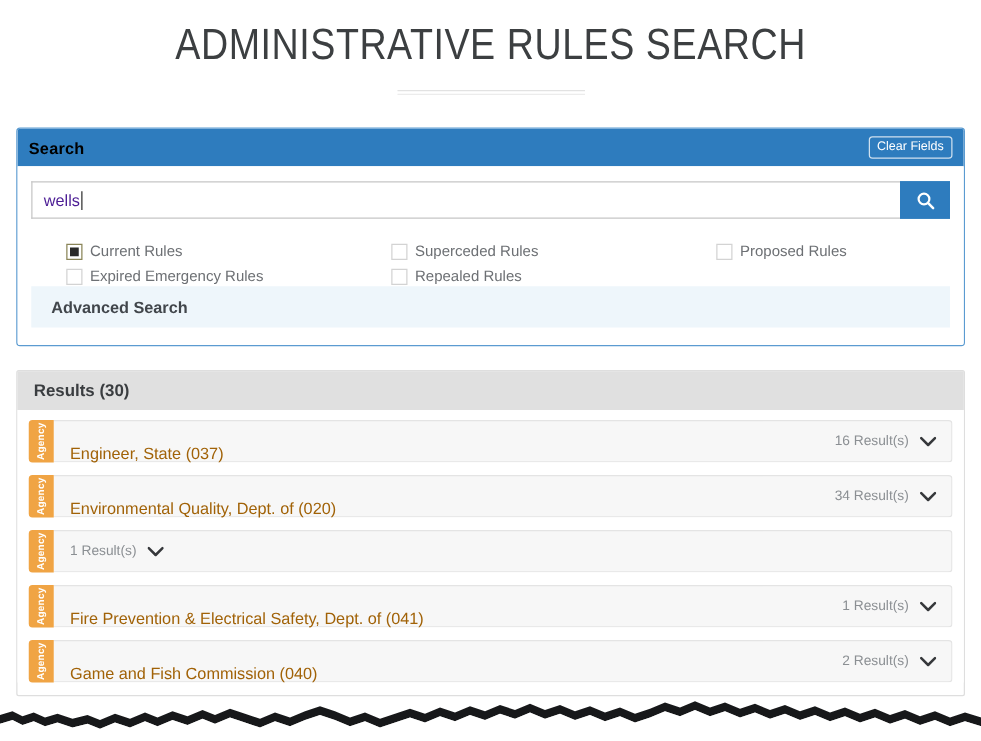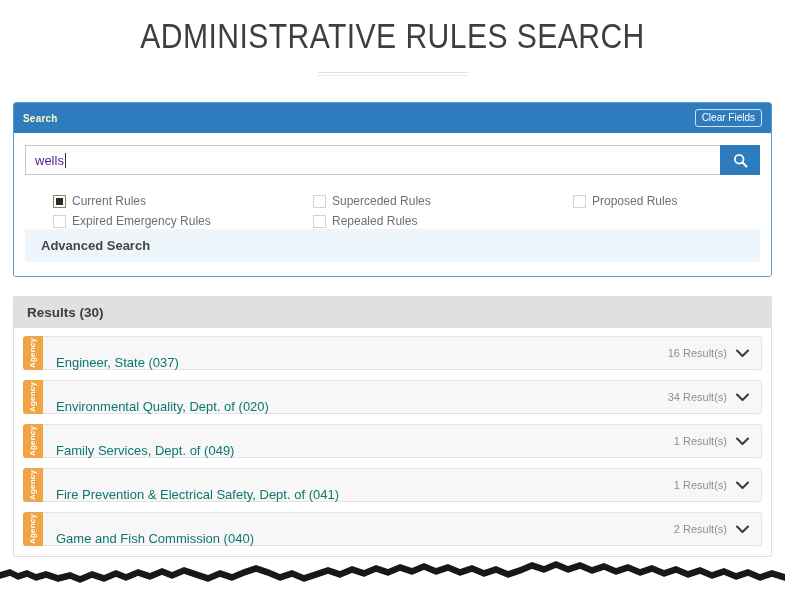--- a/index.html
+++ b/index.html
@@ -53,22 +53,22 @@
   }
   .search-panel-head {
     background: #2e7cbe;
     height: 30px;
     display: flex;
     align-items: center;
     padding: 0 9px;
     justify-content: space-between;
   }
   .search-panel-title {
-    color: #fef9c3;
-    font-size: 10px;
+    color: #000000;
+    font-size: 13px;
     font-weight: bold;
     letter-spacing: 0.2px;
   }
   .clear-fields-btn {
     color: #ffffff;
     font-size: 10px;
     border: 1px solid #cfe0ef;
     border-radius: 3px;
     padding: 2px 6px 3px 6px;
     background: transparent;
@@ -231,21 +231,21 @@
     border: 1px solid #e4e4e4;
     border-left: none;
     border-radius: 0 3px 3px 0;
     display: flex;
     align-items: center;
     justify-content: space-between;
     padding: 0 12px 0 13px;
   }
   .result-name {
     font-size: 13px;
-    color: #0f766e;
+    color: #a16207;
     margin-top: 19px;
   }
   .result-right {
     display: flex;
     align-items: center;
   }
   .result-count {
     font-size: 11px;
     color: #8b8f93;
     margin-right: 9px;
@@ -371,21 +371,20 @@
           </span>
         </span>
       </div>
     </div>
 
     <div class="result-row">
       <div class="agency-tab">
         <span class="agency-tab-label">Agency</span>
       </div>
       <div class="result-main">
-        <span class="result-name">Family Services, Dept. of (049)</span>
         <span class="result-right">
           <span class="result-count">1 Result(s)</span>
           <span>
             <svg class="chevron" width="13" height="9" viewBox="0 0 13 9" aria-hidden="true">
               <polyline points="1,1.5 6.5,7 12,1.5" fill="none" stroke="#36383b" stroke-width="2" stroke-linecap="round" stroke-linejoin="round"></polyline>
             </svg>
           </span>
         </span>
       </div>
     </div>

